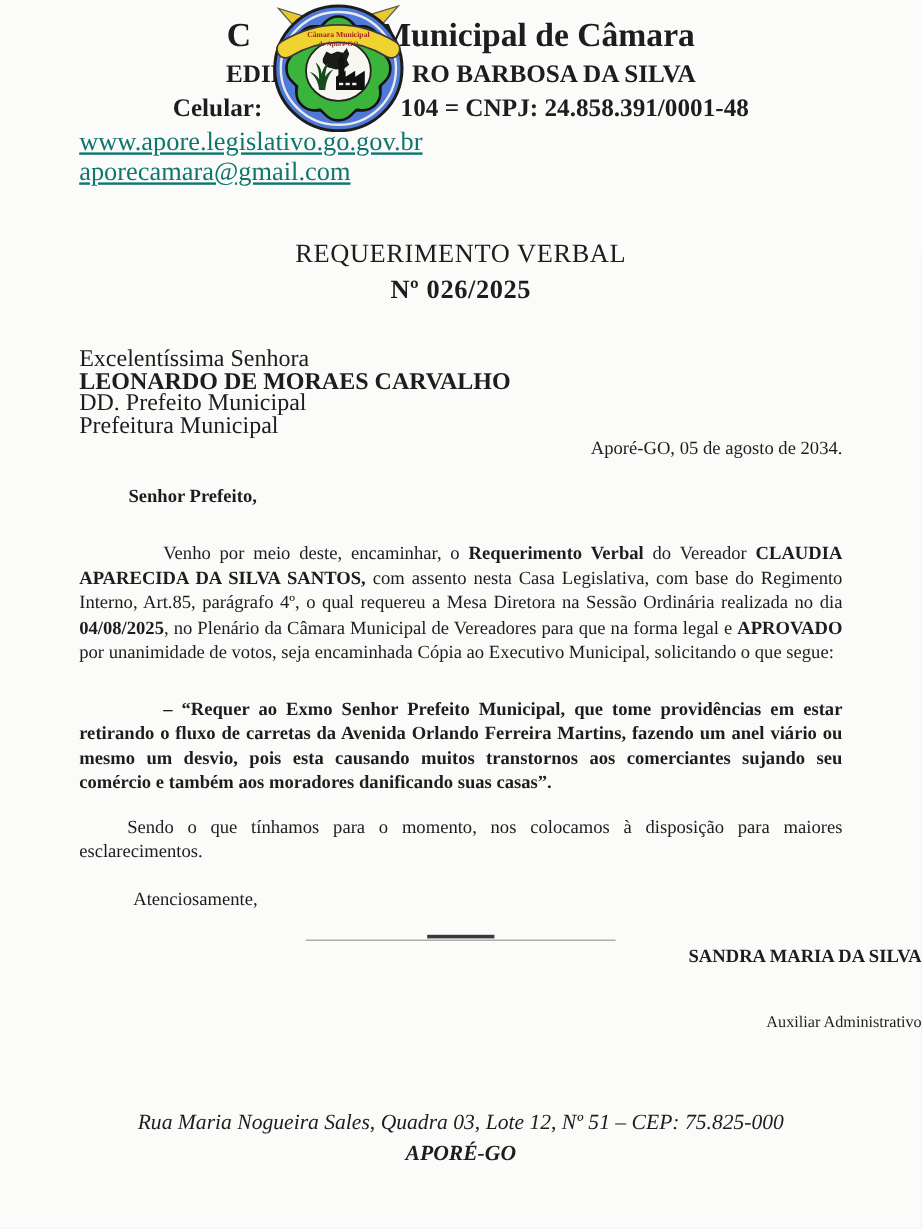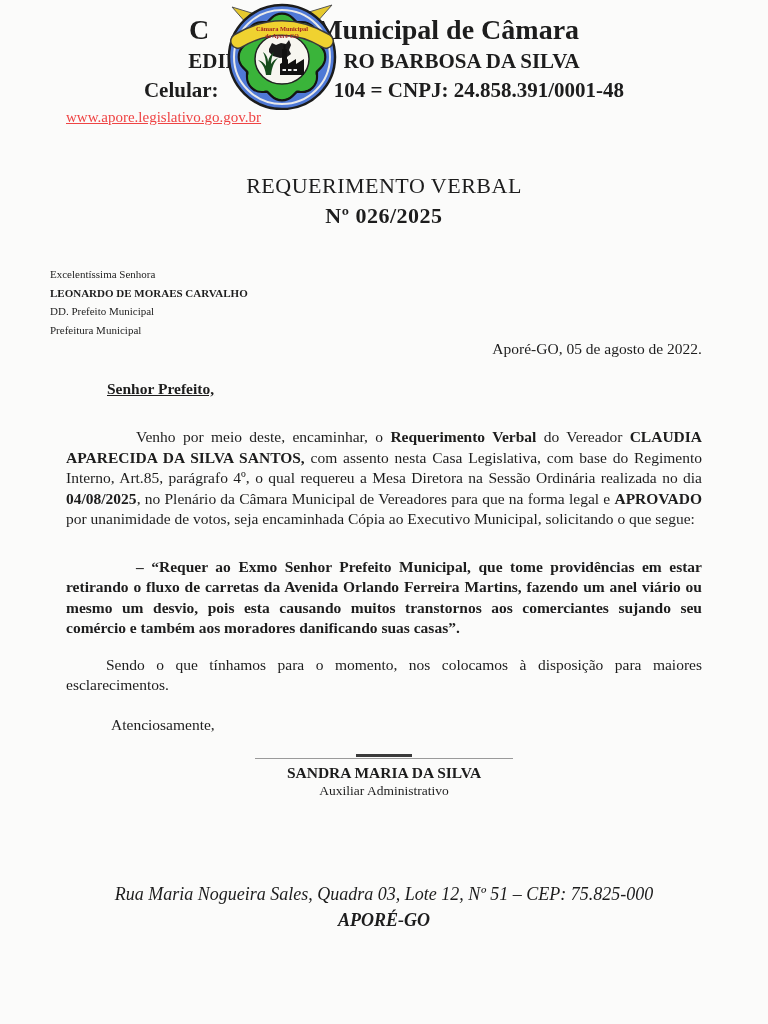--- a/index.html
+++ b/index.html
@@ -9,44 +9,44 @@
     font-family:"Liberation Serif","DejaVu Serif",serif;
   }
   
   .header { position:relative; padding-top:13px; }
   .hline { display:flex; justify-content:center; align-items:baseline; font-weight:bold; white-space:pre; }
   .hline1 { font-size:28px; line-height:34px; }
   .hline2 { font-size:21px; line-height:29px; }
   .hline3 { font-size:21px; line-height:29px;text-align:right; }
   .gap1 { width:107px; } .gap2 { width:105px; } .gap3 { width:110px; }
   .links { margin:0 0 0 66px; }
-  .links a { display:block; color:#ef4444; text-decoration:underline; font-size:15px; line-height:25px; cursor:pointer; }
+  .links a { display:block; color:#0f766e; text-decoration:underline; font-size:22px; line-height:25px; cursor:pointer; }
   .logo { position:absolute; left:225px; top:2px; z-index:5; }
   
   .doc-title { margin-top:41px; text-align:center; font-size:22px; line-height:30px; letter-spacing:.5px; }
   .doc-title .num { font-weight:bold; }
   
-  .recipient { margin:34px 66px 0 50px; font-size:11px; line-height:18.5px; }
+  .recipient { margin:34px 66px 0 66px; font-size:20px; line-height:18.5px; }
   .recipient .strong { font-weight:bold; }
   .dateline { margin:0 66px 0 67px; text-align:right; font-size:15.5px; line-height:20px; }
-  .greeting { margin:20px 66px 0 67px; padding-left:40px; font-weight:bold; font-size:15.5px; line-height:20px;text-decoration:underline; }
+  .greeting { margin:20px 66px 0 67px; padding-left:40px; font-weight:bold; font-size:15.5px; line-height:20px; }
   .para { margin:12px 66px; font-size:15.5px; line-height:20.5px; text-align:justify; }
   .p1 { margin-top:28px; text-indent:70px; }
   .p2 { margin-top:27px; text-indent:70px; font-weight:bold; }
   .p3 { margin-top:16px; text-indent:40px; }
   .closing { margin:19px 66px 0 67px; padding-left:44px; font-size:15.5px; line-height:20px; }
   .b { font-weight:bold; }
   
-  .sig { margin-top:23px; text-align:center; }
+  .sig { margin-top:23px; text-align:right; }
   .sig-line { position:relative; width:258px; height:1.5px; background:#9a9a9a; margin:0 auto; }
   .sig-line::before { content:""; position:absolute; left:50%; top:-4px; transform:translateX(-50%); width:56px; height:3.5px; background:#3a3a3a; }
   .sig-name { margin-top:4px; font-size:15.5px; font-weight:bold; line-height:19px; }
-  .sig-role { font-size:13.5px; line-height:18px; }
+  .sig-role { font-size:13.5px; line-height:18px;margin-top:36px; }
   
-  .footer { margin-top:81px; text-align:center; font-style:italic; font-size:18px; line-height:26px; }
+  .footer { margin-top:61px; text-align:center; font-style:italic; font-size:18px; line-height:26px; }
   .footer .city { font-weight:bold; }
   svg text { font-family:"Liberation Serif","DejaVu Serif",serif; }
 </style>
 </head>
 <body>
 
 <div class="page">
 
   <div class="header">
 
@@ -63,20 +63,21 @@
     </div>
 
     <div class="hline hline3">
       <span>Celular: </span>
       <span class="gap3"></span>
       <span>104 = CNPJ: 24.858.391/0001-48</span>
     </div>
 
     <div class="links">
       <a>www.apore.legislativo.go.gov.br</a>
+      <a>aporecamara@gmail.com</a>
     </div>
 
     <svg class="logo" viewBox="0 0 114 108" width="114" height="108" aria-hidden="true">
       <path d="M22 22 L7 5 L30 12 Z" fill="#e6c92e" stroke="#555" stroke-width="1"></path>
       <path d="M92 20 L107 3 L84 10 Z" fill="#e6c92e" stroke="#555" stroke-width="1"></path>
       <ellipse cx="57" cy="55" rx="53" ry="52" stroke="#1c1c1c" stroke-width="2.5" fill="#4f79d6"></ellipse>
       <ellipse cx="57" cy="55" rx="48" ry="47" fill="none" stroke="#e9e9e9" stroke-width="2"></ellipse>
       <g>
         <rect x="22" y="20" width="70" height="70" rx="15" stroke="#141414" stroke-width="2.2" fill="#3ab43a"></rect>
         <rect x="22" y="20" width="70" height="70" rx="15" stroke="#141414" stroke-width="2.2" transform="rotate(45 57 55)" fill="#3ab43a"></rect>
@@ -108,21 +109,21 @@
     <div class="num">Nº 026/2025</div>
   </div>
 
   <div class="recipient">
     <div>Excelentíssima Senhora</div>
     <div class="strong">LEONARDO DE MORAES CARVALHO</div>
     <div>DD. Prefeito Municipal</div>
     <div>Prefeitura Municipal</div>
   </div>
 
-  <div class="dateline">Aporé-GO, 05 de agosto de 2022.</div>
+  <div class="dateline">Aporé-GO, 05 de agosto de 2034.</div>
 
   <div class="greeting">Senhor Prefeito,</div>
 
   <p class="para p1"><span>Venho por meio deste, encaminhar, o </span><span class="b">Requerimento Verbal</span><span> do Vereador </span><span class="b">CLAUDIA APARECIDA DA SILVA SANTOS,</span><span> com assento nesta Casa Legislativa, com base do Regimento Interno, Art.85, parágrafo 4º, o qual requereu a Mesa Diretora na Sessão Ordinária realizada no dia </span><span class="b">04/08/2025</span><span>, no Plenário da Câmara Municipal de Vereadores para que na forma legal e </span><span class="b">APROVADO</span><span> por unanimidade de votos, seja encaminhada Cópia ao Executivo Municipal, solicitando o que segue:</span></p>
 
   <p class="para p2">– “Requer ao Exmo Senhor Prefeito Municipal, que tome providências em estar retirando o fluxo de carretas da Avenida Orlando Ferreira Martins, fazendo um anel viário ou mesmo um desvio, pois esta causando muitos transtornos aos comerciantes sujando seu comércio e também aos moradores danificando suas casas”.</p>
 
   <p class="para p3">Sendo o que tínhamos para o momento, nos colocamos à disposição para maiores esclarecimentos.</p>
 
   <div class="closing">Atenciosamente,</div>

